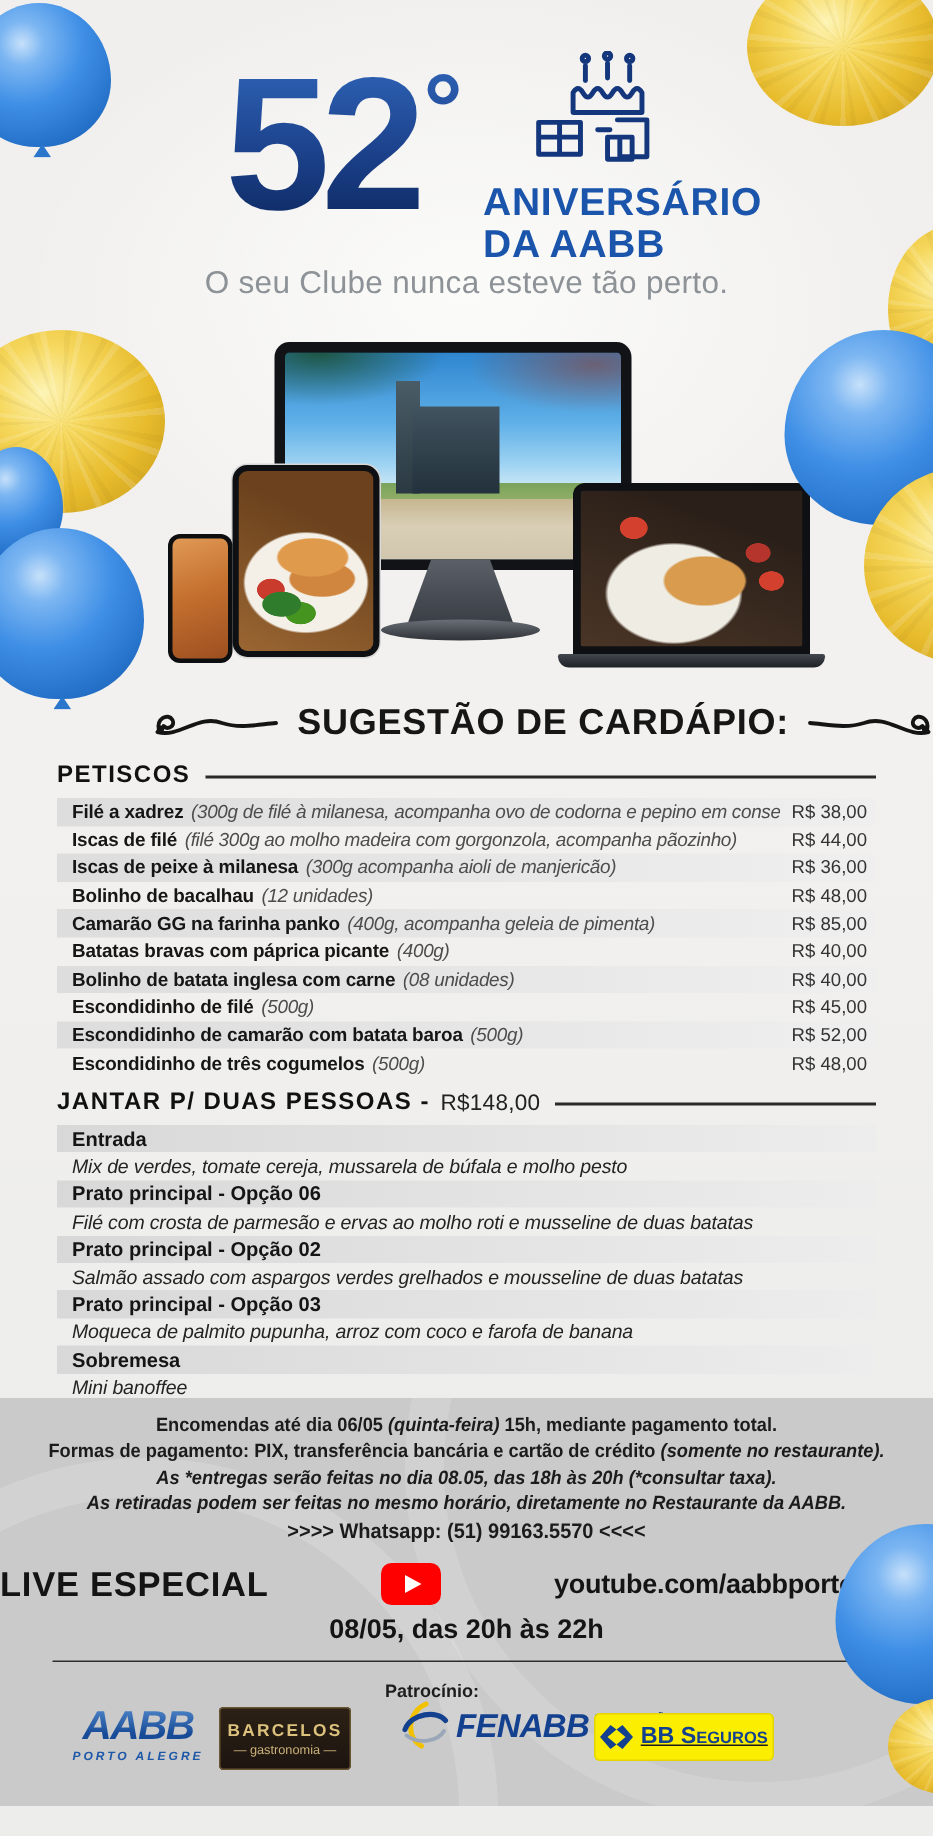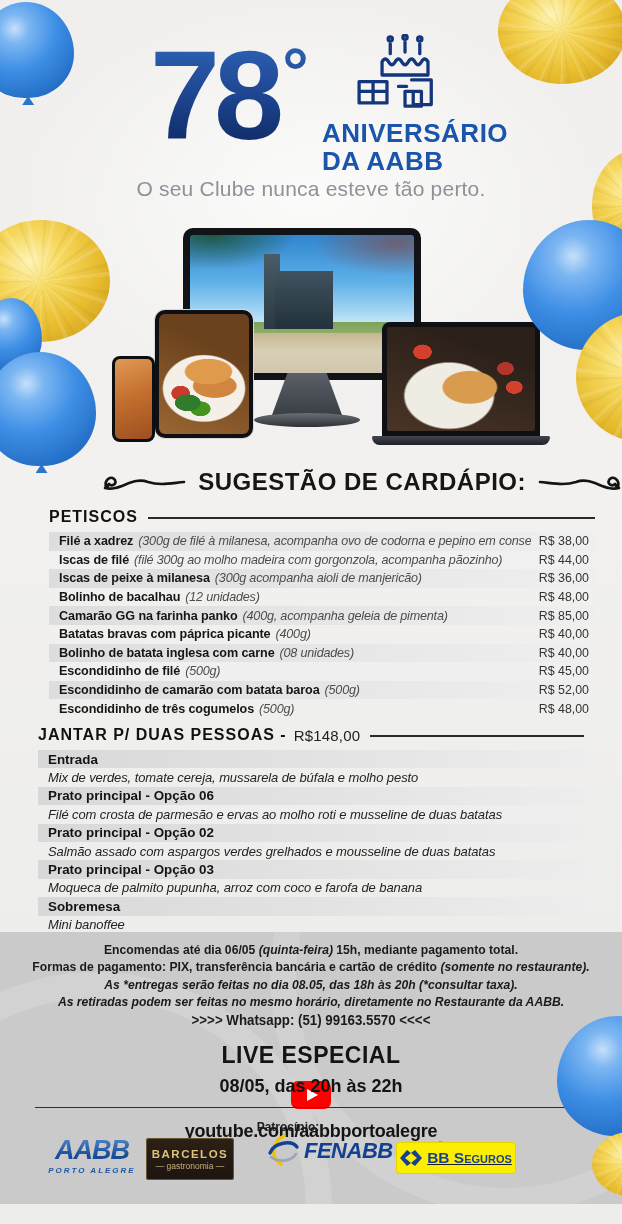--- a/index.html
+++ b/index.html
@@ -67,42 +67,42 @@
       radial-gradient(9px 7px at 80% 40%, #b5352c 0 90%, rgba(0,0,0,0) 95%),
       radial-gradient(30px 18px at 56% 58%, #d99c4e 0 88%, rgba(0,0,0,0) 94%),
       radial-gradient(46px 34px at 42% 66%, #efece3 0 95%, rgba(0,0,0,0) 100%),
       linear-gradient(20deg,#4a3526,#2b2019 75%);}
   .laptop-base{height:9px;background:linear-gradient(180deg,#43474e,#1e2125);border-radius:2px 2px 10px 10px;}
   
   .menu-title-row{position:absolute;top:468px;left:0;width:100%;display:flex;align-items:center;justify-content:flex-end;gap:12px;}
   .menu-title{font-size:24px;font-weight:700;letter-spacing:.5px;color:#161616;}
   
   .menu{position:absolute;left:38px;width:546px;}
-  .petiscos{top:508px;margin-left:11px;}
+  .petiscos{top:508px;}
   .jantar{top:726px;}
   .sec-head{display:flex;align-items:center;}
   .sec-title{font-weight:800;font-size:16px;letter-spacing:1px;color:#111;}
   .sec-price{font-weight:400;font-size:15px;margin-left:7px;color:#222;letter-spacing:.2px;}
   .sec-head::after{content:"";flex:1;border-top:2px solid #2a2a2a;margin-left:10px;transform:translateY(1px);}
   .rows{margin-top:6px;}
   .mi{display:flex;align-items:center;height:18.6px;padding:0 6px 0 10px;font-size:12.6px;}
   .mi.alt{background:linear-gradient(90deg,#dddddd 0%,#efefef 100%);}
   .mi-name{font-weight:700;color:#161616;margin-right:5px;white-space:nowrap;letter-spacing:-.1px;}
   .mi-desc{font-style:italic;color:#4d4d4d;white-space:nowrap;overflow:hidden;letter-spacing:-.2px;}
   .mi-price{margin-left:auto;color:#333;padding-left:8px;white-space:nowrap;font-size:12.4px;}
   .jc-label{height:18.4px;display:flex;align-items:center;background:linear-gradient(90deg,#d8d8d8 0%,#ededed 100%);font-weight:800;font-size:13.4px;padding:0 10px;color:#141414;}
   .jc-value{height:18.4px;display:flex;align-items:center;font-style:italic;font-size:13px;color:#242424;padding:0 10px;letter-spacing:-.1px;}
   
   .gray{position:absolute;top:932px;left:0;width:622px;height:272px;background:#cacaca;overflow:hidden;}
   .gray::before{content:"";position:absolute;left:-140px;top:40px;width:420px;height:420px;border-radius:50%;border:26px solid rgba(255,255,255,.16);}
   .gray::after{content:"";position:absolute;right:-120px;top:-190px;width:420px;height:420px;border-radius:50%;border:26px solid rgba(255,255,255,.14);}
   .info{position:absolute;top:9px;left:0;width:100%;text-align:center;font-weight:700;font-size:12.8px;line-height:17.4px;color:#1b1b1b;transform:scaleX(.95);z-index:2;}
   .it{font-style:italic;}
   .whats{margin-top:1px;font-size:14px;}
-  .live-row{position:absolute;top:110px;left:0;width:100%;display:flex;justify-content:space-between;align-items:center;gap:12px;z-index:2;flex-direction:column;}
+  .live-row{position:absolute;top:110px;left:0;width:100%;display:flex;justify-content:space-between;align-items:center;gap:12px;z-index:2;}
   .live-label{font-size:23px;font-weight:800;letter-spacing:.5px;color:#141414;}
   .live-url{font-size:18px;font-weight:800;color:#141414;letter-spacing:-.2px;text-decoration:none;}
   .live-time{position:absolute;top:144px;left:0;width:100%;text-align:center;font-size:18px;font-weight:800;color:#141414;z-index:2;}
   .divider{position:absolute;top:175px;left:35px;right:35px;border-top:1.6px solid #2e2e2e;z-index:2;}
   .patro{position:absolute;top:188px;left:0;width:576px;text-align:center;font-size:12px;font-weight:700;color:#1d1d1d;z-index:2;}
   
   .logo{position:absolute;z-index:2;}
   .aabb-logo{left:42px;top:206px;width:100px;text-align:center;}
   .aabb-word{font-style:italic;font-weight:800;font-size:27px;letter-spacing:-1px;line-height:.95;
     background:linear-gradient(180deg,#4f86c8,#174a97 70%);-webkit-background-clip:text;background-clip:text;color:transparent;}
@@ -128,21 +128,21 @@
   <div class="balloon blue" style="left:-22px;top:2px;width:96px;height:96px;"></div>
   <div class="foil" style="left:-28px;top:220px;width:138px;height:122px;z-index:1;"></div>
   <div class="balloon blue" style="left:-20px;top:298px;width:62px;height:76px;z-index:1;"></div>
   <div class="balloon blue" style="left:-16px;top:352px;width:112px;height:114px;z-index:1;"></div>
   <div class="foil" style="left:498px;top:-22px;width:128px;height:106px;"></div>
   <div class="foil" style="left:592px;top:150px;width:90px;height:112px;"></div>
   <div class="balloon blue" style="left:523px;top:220px;width:132px;height:130px;z-index:5;"></div>
   <div class="foil" style="left:576px;top:312px;width:132px;height:130px;z-index:5;"></div>
 
   <div class="big-num">
-    <span class="n">78</span>
+    <span class="n">52</span>
     <span class="deg">°</span>
   </div>
   <div class="hero-right">
     <svg class="cake" width="92" height="82" viewBox="0 0 110 100" fill="none" stroke="#14367c" stroke-width="4" stroke-linecap="round" stroke-linejoin="round">
       <line x1="48" y1="12" x2="48" y2="24"></line>
         <circle cx="48" cy="6" r="2.6"></circle>
       <line x1="66" y1="10" x2="66" y2="22"></line>
         <circle cx="66" cy="4" r="2.6"></circle>
       <line x1="84" y1="12" x2="84" y2="24"></line>
         <circle cx="84" cy="6" r="2.6"></circle>

